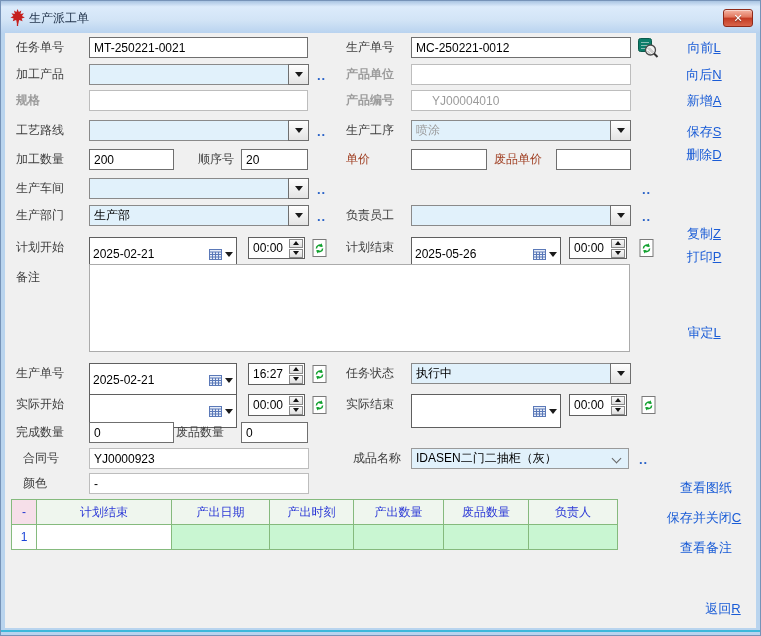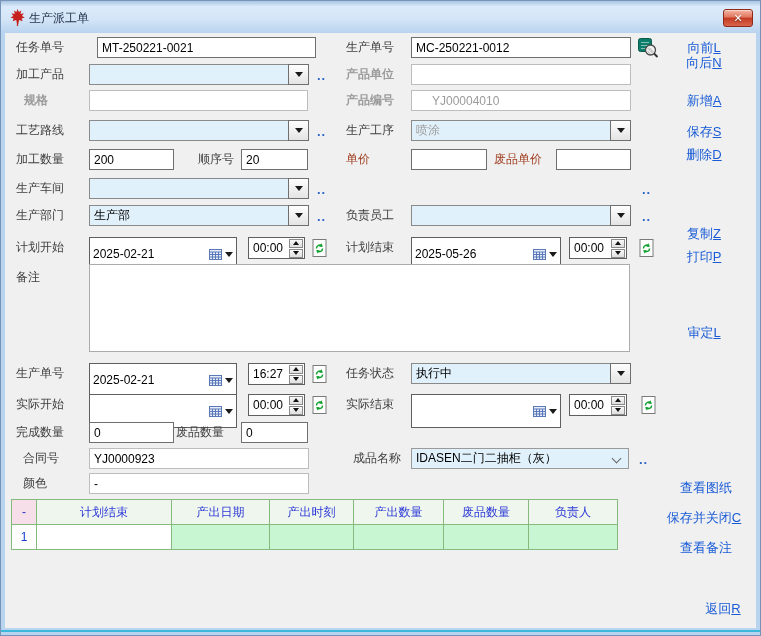--- a/index.html
+++ b/index.html
@@ -105,21 +105,21 @@
       <path fill="#c5201d" d="M8 0l1.3 2.8 2.3-1.4-.8 3.2 3.2-.5-1.8 2.6 2.7 1.3-3 .9.9 2.7-3.2-1.3L8.6 14h-.9l-1-3.7-3.2 1.3.9-2.7-3-.9L4.1 6.7 2.3 4.1l3.2.5-.8-3.2 2.3 1.4L8 0z"></path>
       <rect x="7.4" y="12" width="1.2" height="4" fill="#c5201d"></rect>
     </svg>
     <span class="title-text">生产派工单</span>
     <div class="close-btn">✕</div>
   </div>
 
   <div class="content"></div>
 
   <span class="lbl" style="left:15px;top:36px">任务单号</span>
-  <input class="tb" style="left: 88px; top: 36px; width: 219px; margin-left: 8px;" value="MT-250221-0021">
+  <input class="tb" style="left: 88px; top: 36px; width: 219px;" value="MT-250221-0021">
   <span class="lbl" style="left:345px;top:36px">生产单号</span>
   <input class="tb" style="left: 410px; top: 36px; width: 220px;" value="MC-250221-0012">
   <span class="icon-btn" style="left:637px;top:37px">
     <svg width="21" height="20" viewBox="0 0 21 20">
       <rect x="0.5" y="0.5" width="13" height="13" rx="2" fill="#0c7d6a" stroke="#0a5a4b"></rect>
       <path d="M3 4.5h8M3 7.5h8M3 10.5h8" stroke="rgba(255,255,255,.5)" stroke-width="1"></path>
       <circle cx="12.5" cy="12" r="5" fill="#f2f2f2" stroke="#4a4a4a" stroke-width="1.3"></circle>
       <path d="M9.5 10l5.5 5.5M9.5 13l3 3M11 9.5l4.5 4.5" stroke="#9a9a9a" stroke-width="0.8"></path>
       <line x1="16" y1="15.5" x2="19.5" y2="19" stroke="#333" stroke-width="2"></line>
     </svg>
@@ -129,21 +129,21 @@
   <div class="combo" style="left:88px;top:63px;width:220px">
     <span class="combo-val"></span>
     <span class="combo-btn">
         <i class="tri-dn"></i>
       </span>
   </div>
   <span class="dots" style="left:316px;top:70px">..</span>
   <span class="lbl gray" style="left:345px;top:63px">产品单位</span>
   <input class="tb light" style="left: 410px; top: 63px; width: 220px;" value="">
 
-  <span class="lbl gray" style="left:23px;top:89px">规格</span>
+  <span class="lbl gray" style="left:15px;top:89px">规格</span>
   <input class="tb light" style="left: 88px; top: 89px; width: 219px;" value="">
   <span class="lbl gray" style="left:345px;top:89px">产品编号</span>
   <input class="tb light graytext" style="left: 410px; top: 89px; width: 220px; padding-left: 20px;" value="YJ00004010">
 
   <span class="lbl" style="left:15px;top:119px">工艺路线</span>
   <div class="combo" style="left:88px;top:119px;width:220px">
     <span class="combo-val"></span>
     <span class="combo-btn">
         <i class="tri-dn"></i>
       </span>
@@ -385,21 +385,21 @@
       <td class="cellg"></td>
       <td class="cellg"></td>
       <td class="cellg"></td>
       <td class="cellg"></td>
       <td class="cellg"></td>
     </tr>
   </tbody>
     </table>
 
   <span class="link" style="left:653px;top:38px"><span>向前</span><span class="hk">L</span></span>
-  <span class="link" style="left:653px;top:53px"><span>向后</span><span class="hk">N</span></span>
+  <span class="link" style="left:653px;top:65px"><span>向后</span><span class="hk">N</span></span>
   <span class="link" style="left:653px;top:91px"><span>新增</span><span class="hk">A</span></span>
   <span class="link" style="left:653px;top:122px"><span>保存</span><span class="hk">S</span></span>
   <span class="link" style="left:653px;top:145px"><span>删除</span><span class="hk">D</span></span>
   <span class="link" style="left:653px;top:224px"><span>复制</span><span class="hk">Z</span></span>
   <span class="link" style="left:653px;top:247px"><span>打印</span><span class="hk">P</span></span>
   <span class="link" style="left:653px;top:323px"><span>审定</span><span class="hk">L</span></span>
   <span class="link" style="left:655px;top:478px"><span>查看图纸</span><span class="hk"></span></span>
   <span class="link" style="left:653px;top:508px"><span>保存并关闭</span><span class="hk">C</span></span>
   <span class="link" style="left:655px;top:538px"><span>查看备注</span><span class="hk"></span></span>
   <span class="link" style="left:672px;top:599px"><span>返回</span><span class="hk">R</span></span>

